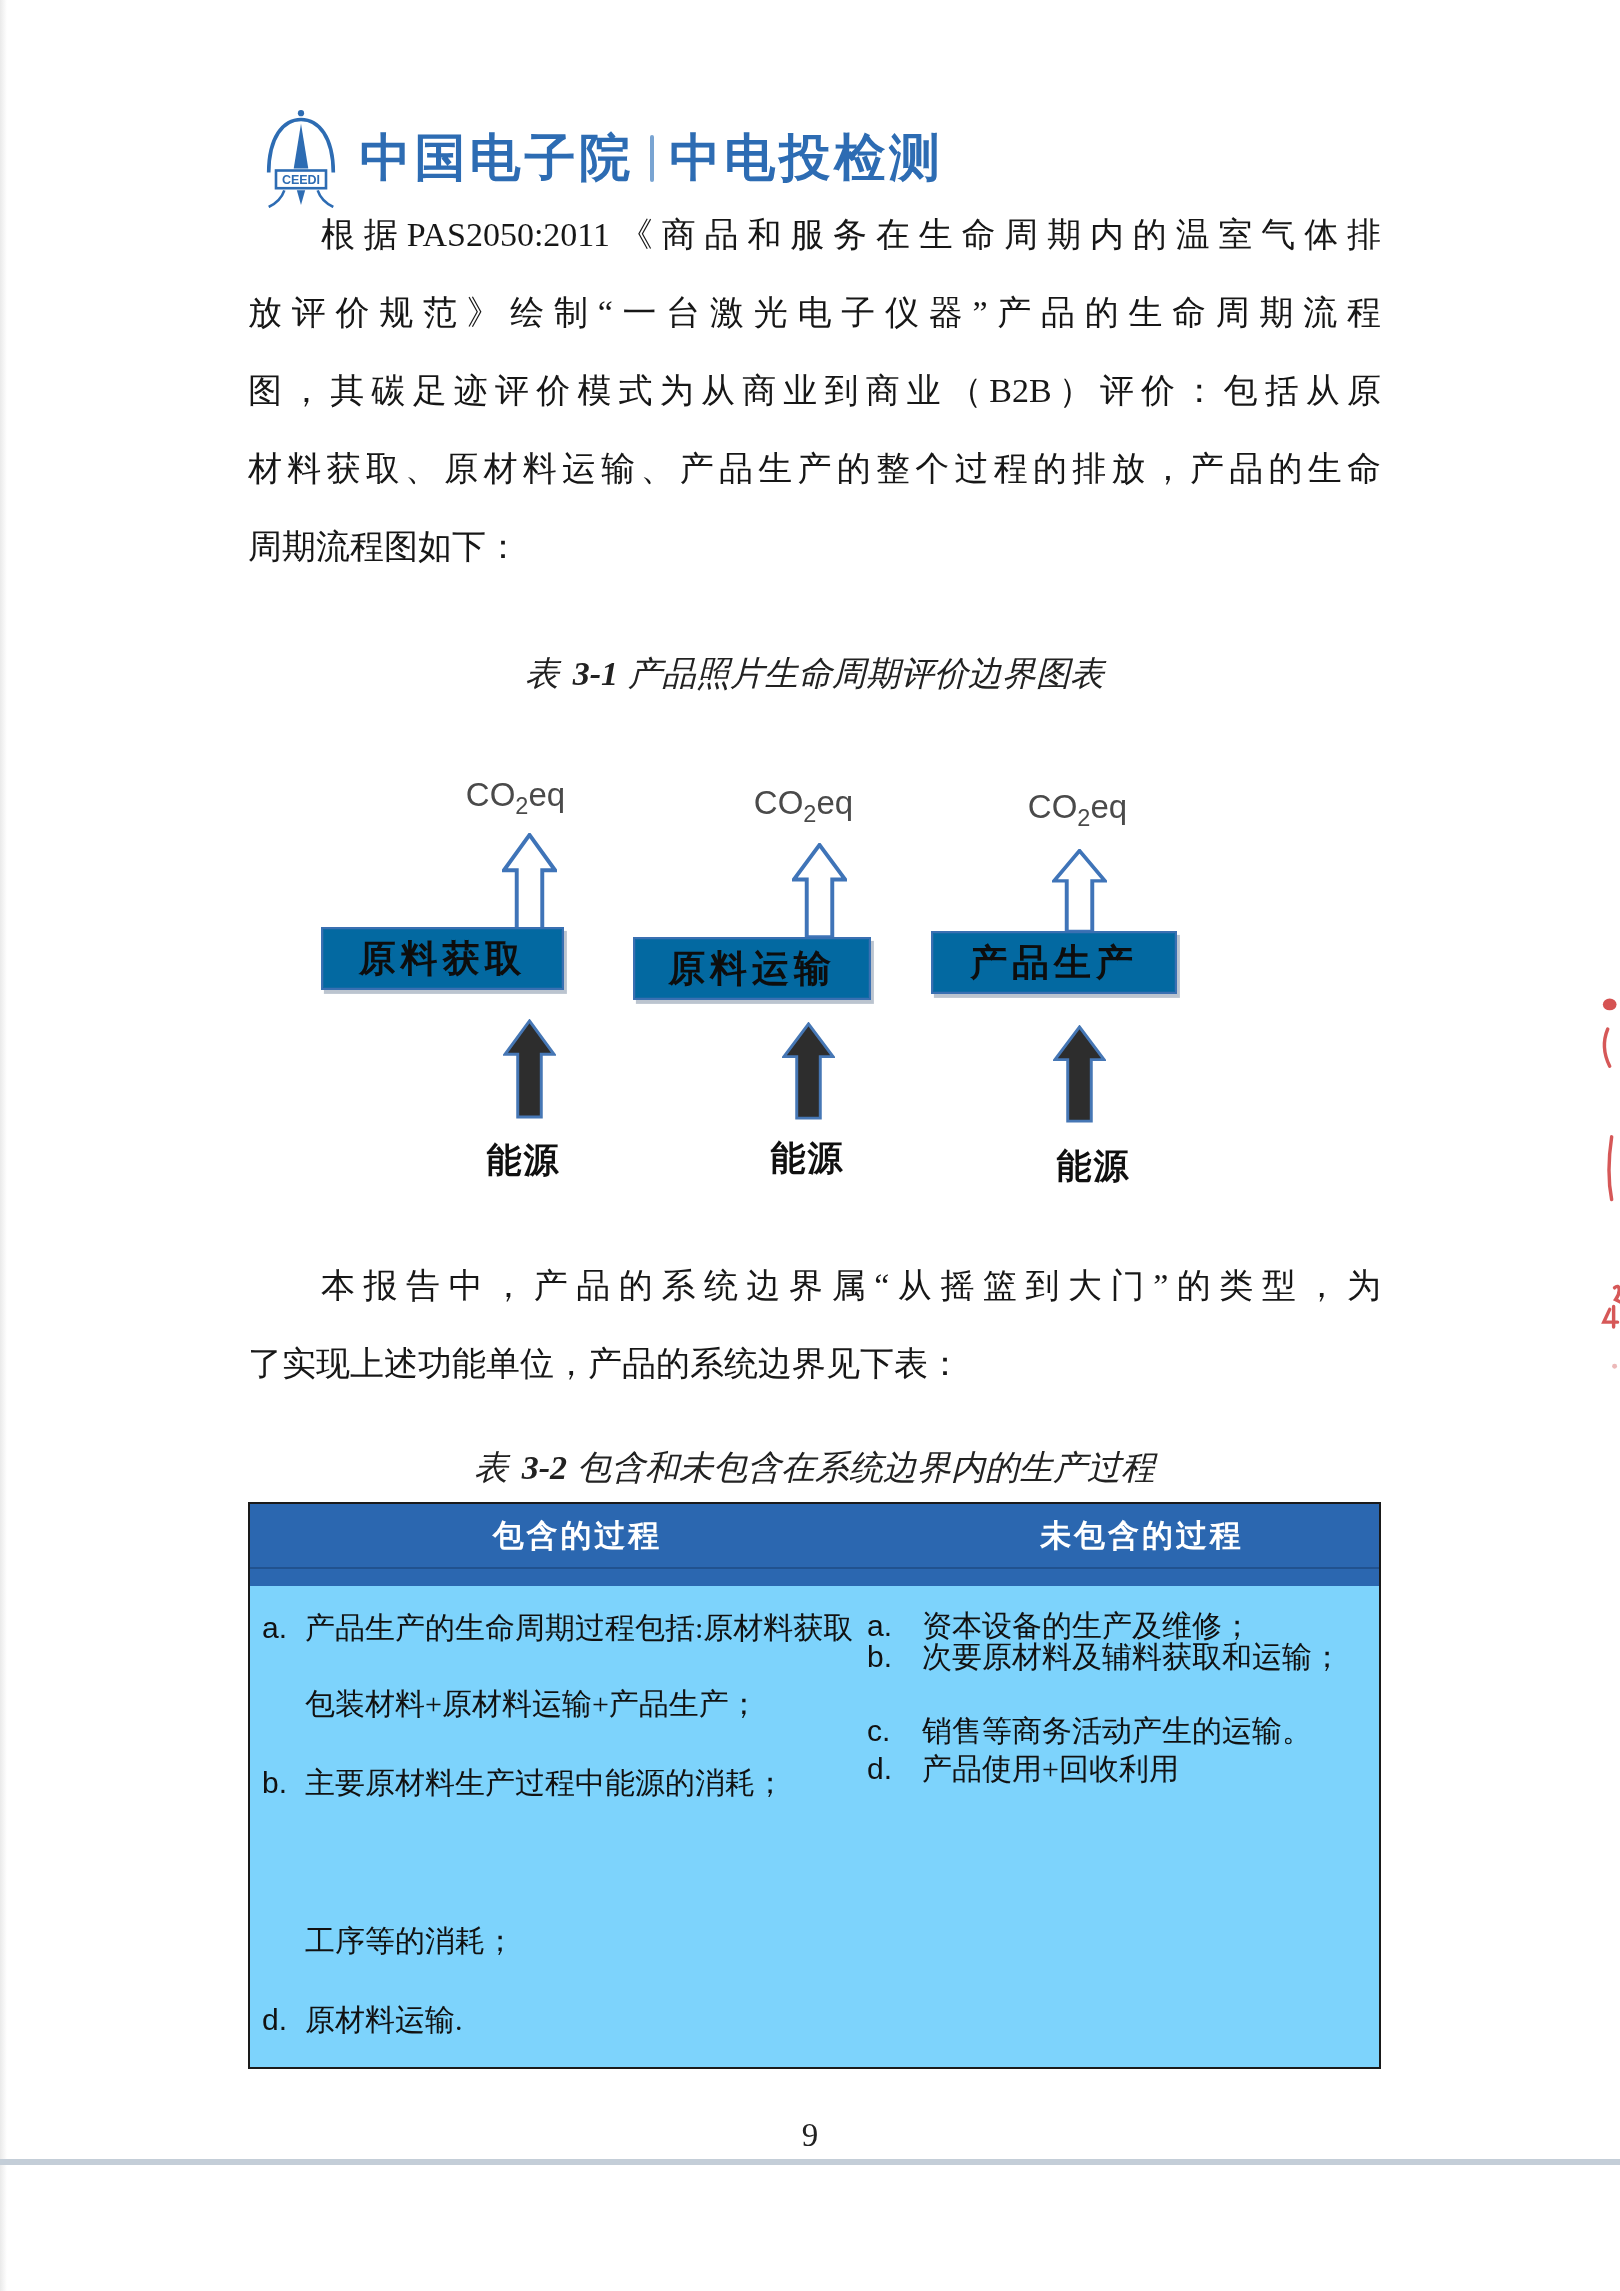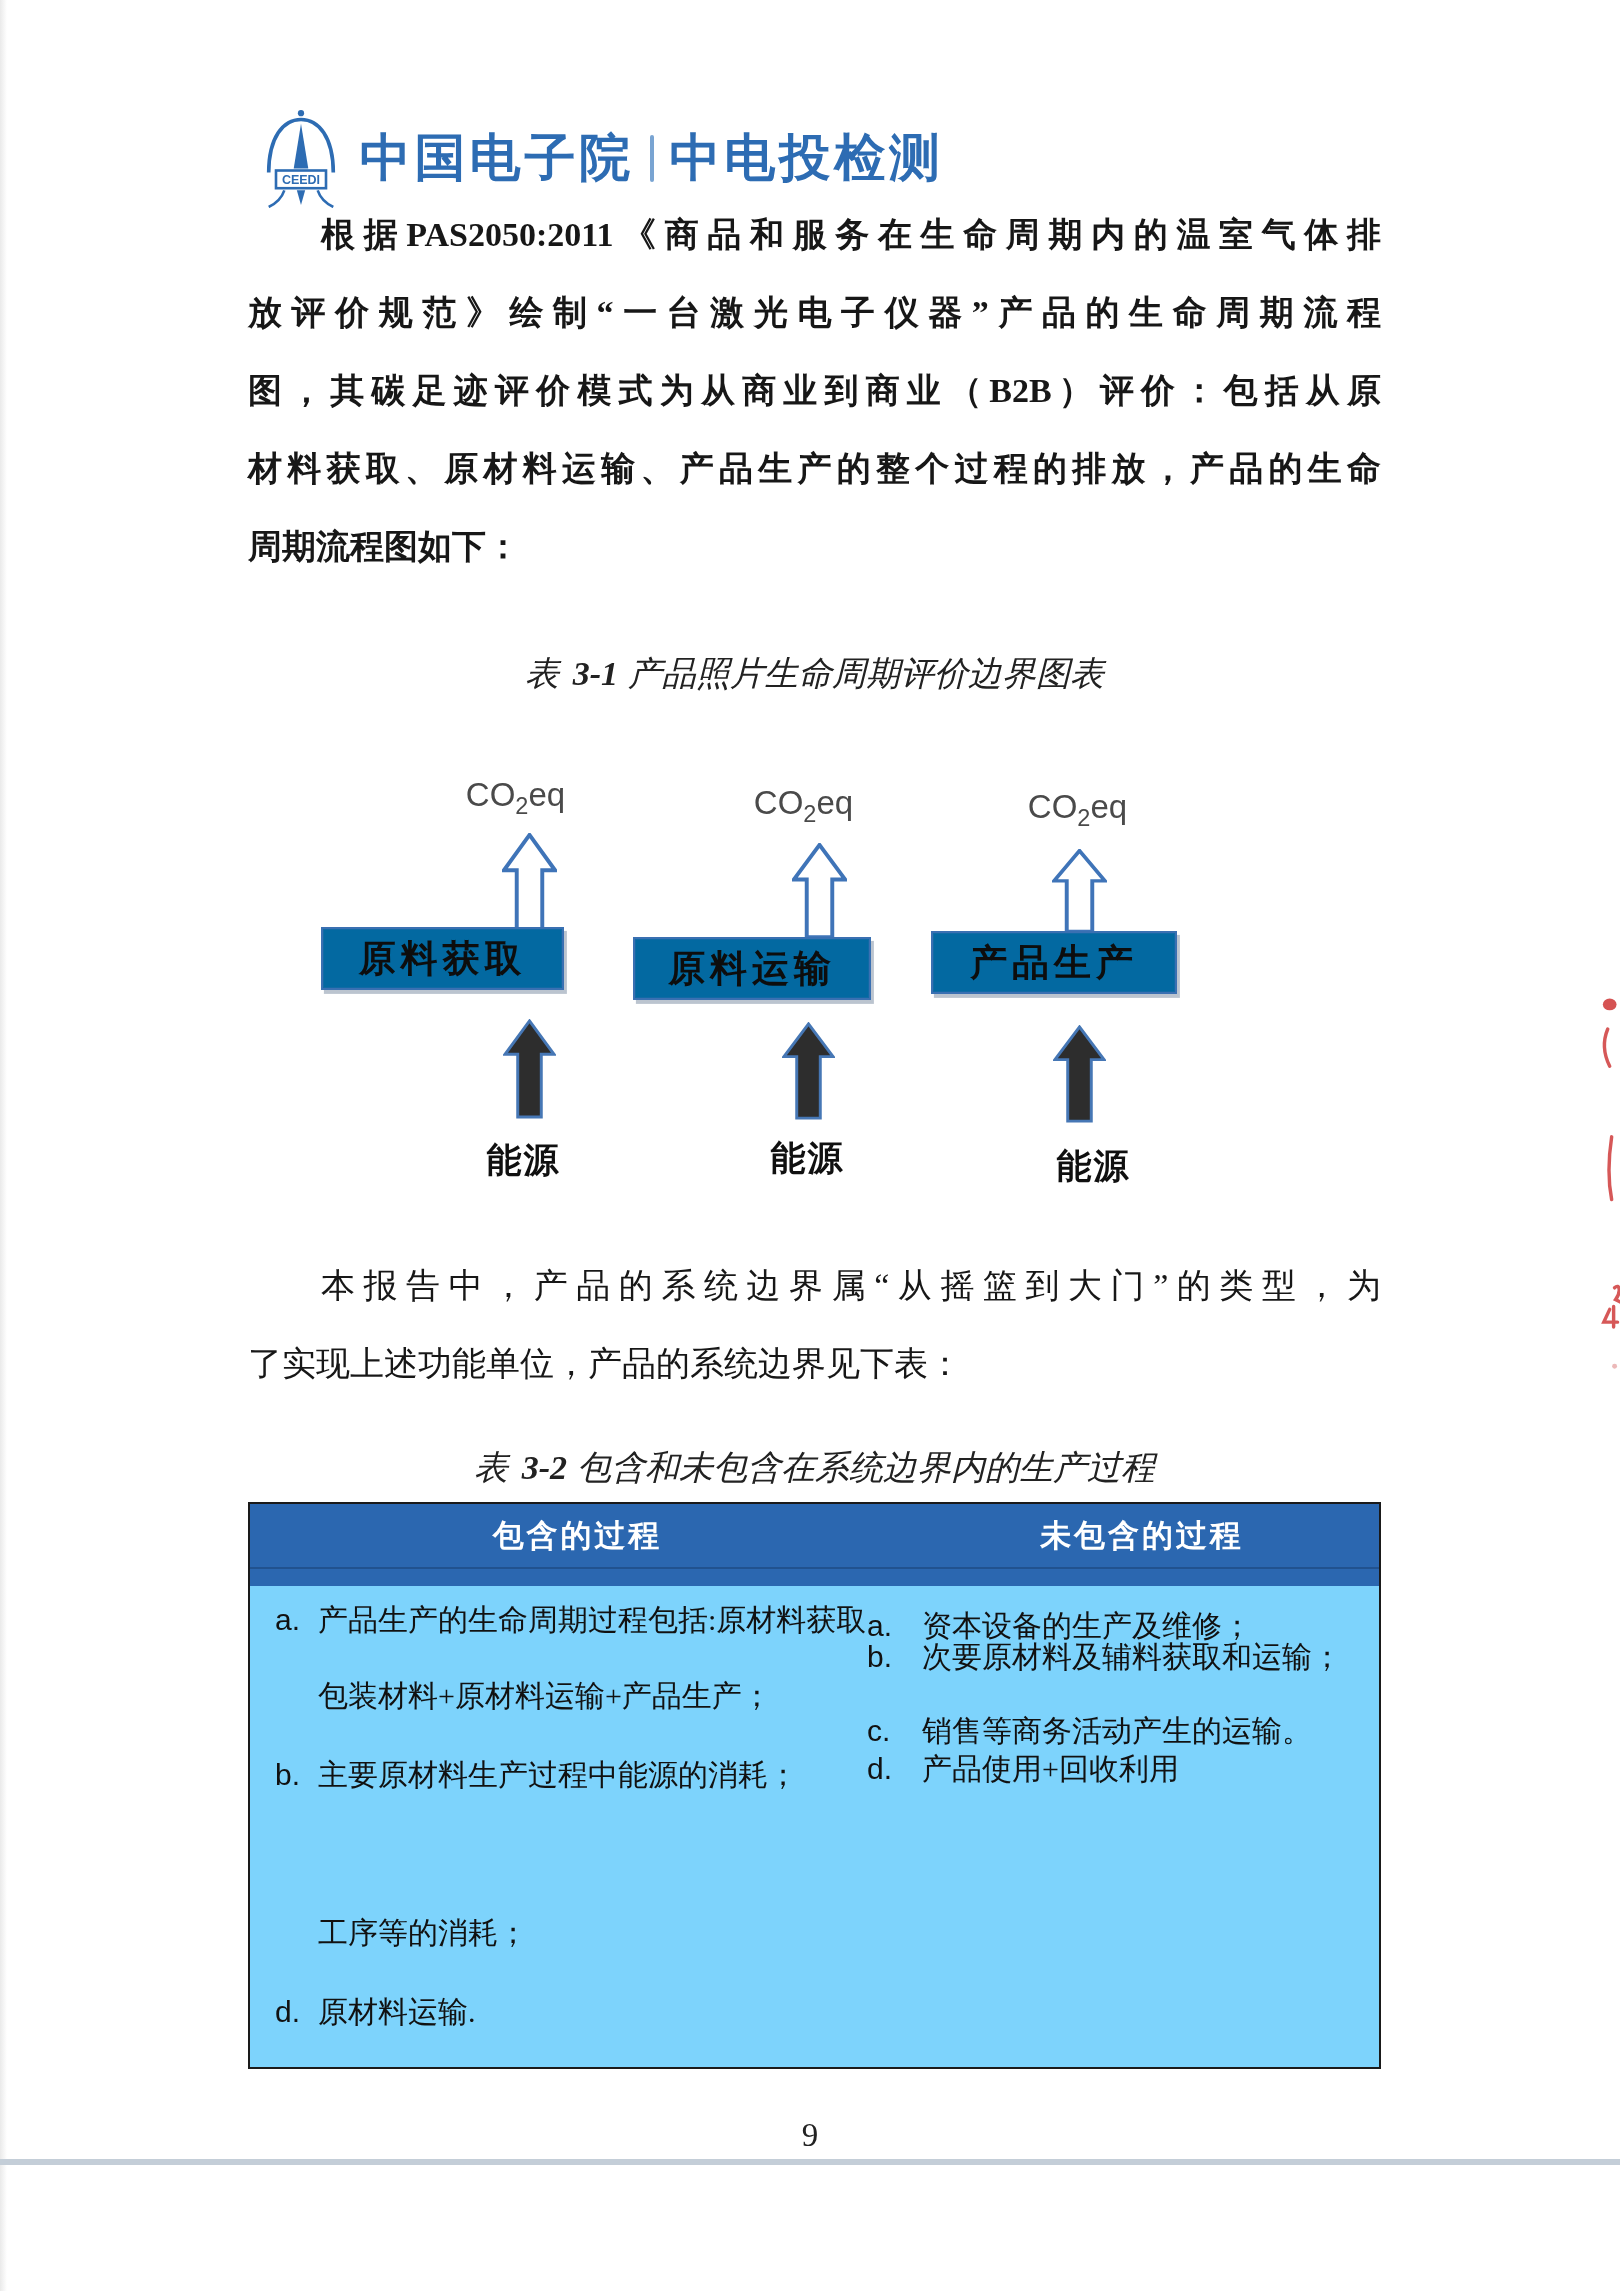--- a/index.html
+++ b/index.html
@@ -46,21 +46,21 @@
   .tbl-head{height:82px;background:#2b67b0;position:relative;display:flex;color:#ffffff;}
   .tbl-head:after{content:'';position:absolute;left:0;right:0;top:63px;height:2px;
         background:rgba(8,28,58,.28);}
   .th{height:63px;line-height:63px;text-align:center;font-weight:bold;font-size:31px;
         letter-spacing:2.9px;}
   .th.c1{width:58%;}
   .th.c2{width:42%;}
   .tbl-body{position:relative;height:478px;font-size:30px;color:#111;}
   .trow{position:absolute;white-space:nowrap;}
   .trow .tlabel{display:inline-block;font-family:"Liberation Sans",sans-serif;}
-  .trow.lcol{left:25px;}
+  .trow.lcol{left:12px;margin-top:8px;}
   .trow.lcol .tlabel{width:43px;}
   .trow.rcol{left:617px;}
   .trow.rcol .tlabel{width:55px;}
 
   
   .pageno{position:absolute;left:0;top:2117px;width:1620px;text-align:center;
         font-size:33px;color:#222;}
   .footer-line{position:absolute;left:0;top:2159px;width:1620px;height:5.9px;background:#c4ced8;}
 
   .redmarks{position:absolute;left:1594px;top:978px;width:26.5px;height:402px;}
@@ -81,21 +81,21 @@
       <text x="41" y="73" text-anchor="middle" font-family="Liberation Sans, sans-serif" font-size="12" font-weight="bold" fill="#2d6cb3">CEEDI</text>
       <path d="M25,79 C22,88 16,92 10,95" fill="none" stroke="#2d6cb3" stroke-width="2.5"></path>
       <path d="M57,79 C60,88 66,92 72,95" fill="none" stroke="#2d6cb3" stroke-width="2.5"></path>
       <polygon points="37,79 45,79 41,93" fill="#2d6cb3"></polygon>
     </svg>
     <div class="brand-text">中国电子院</div>
     <div class="brand-divider"></div>
     <div class="brand-text">中电投检测</div>
   </div>
 
-  <div class="para" style="top:196px;font-weight:bold;">
+  <div class="para" style="top:196px;">
     <div class="pline fill indent">根据PAS2050:2011《商品和服务在生命周期内的温室气体排</div>
     <div class="pline fill">放评价规范》绘制“一台激光电子仪器”产品的生命周期流程</div>
     <div class="pline fill">图，其碳足迹评价模式为从商业到商业（B2B）评价：包括从原</div>
     <div class="pline fill">材料获取、原材料运输、产品生产的整个过程的排放，产品的生命</div>
     <div class="pline">周期流程图如下：</div>
   </div>
 
   <div class="caption" style="top:651px;">
     <span>表</span><span class="cap-num">3-1</span><span>产品照片生命周期评价边界图表</span>
   </div>

